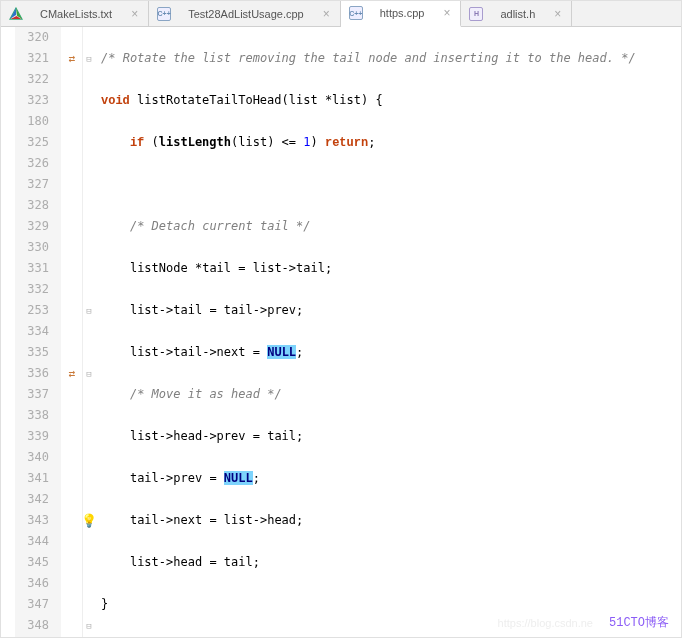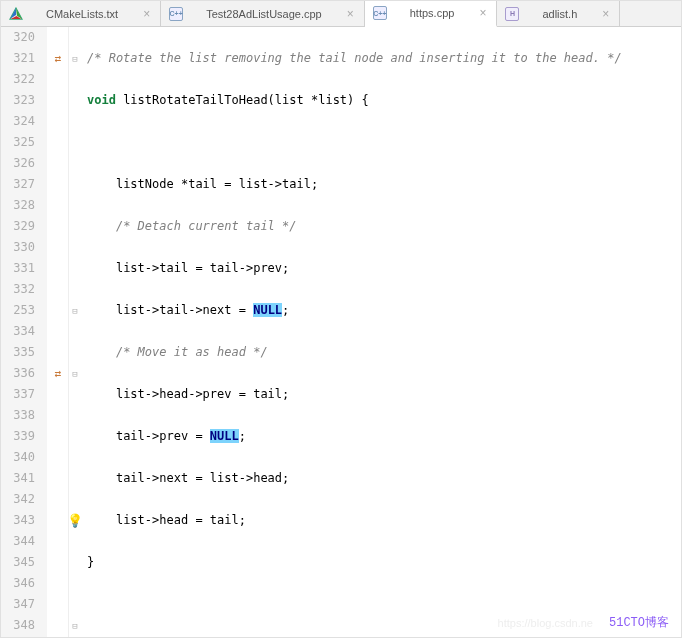--- a/index.html
+++ b/index.html
@@ -1,32 +1,32 @@
 <!DOCTYPE html>
 <html><head>
 <meta charset="utf-8">
 <style>
 * { margin:0; padding:0; box-sizing:border-box; }
 body { font-family: Menlo, Monaco, Consolas, monospace; font-size:12px; background:#fff; width:682px; height:638px; overflow:hidden; position:relative; border:1px solid #e0e0e0;}
 .tabs { display:flex; height:26px; background:#f2f2f2; border-bottom:1px solid #d0d0d0; font-family:-apple-system,Helvetica,Arial,sans-serif; font-size:11px; }
-.tab { display:flex; align-items:center; padding:0 8px; border-right:1px solid #d0d0d0; cursor:pointer; gap:23px; color:#555; }
+.tab { display:flex; align-items:center; padding:0 8px; border-right:1px solid #d0d0d0; cursor:pointer; gap:17px; color:#555; }
 .tab.active { background:#fff; border-bottom:2px solid #fff; margin-bottom:-1px; }
 .tab-close { color:#aaa; font-size:12px; padding:0 2px; }
 .icon { width:14px; height:14px; display:flex; align-items:center; justify-content:center; font-size:10px; }
-.editor { display:flex; height:calc(100% - 26px); position:relative;}
+.editor { display:flex; height:calc(100% - 26px); position:relative;margin-left:14px;}
 .gutter { background:#f5f5f5; color:#adadad; text-align:right; padding:0 12px 0 6px; user-select:none; width:46px; flex-shrink:0; line-height:21px;}
 .markers { width:22px; background:#fff; border-right:1px solid #eee; flex-shrink:0; position:relative;}
 .marker{ position:absolute; left:0; width:22px; height:21px; display:flex; align-items:center; justify-content:center;}
 .fold-col { width:12px; background:#fff; flex-shrink:0; position:relative; color:#b0b0b0;}
 .fold-mark{position:absolute; left:0; width:12px; height:21px; display:flex; align-items:center; justify-content:center; font-size:9px;}
 .code { flex:1; padding:0 6px; line-height:21px; white-space:pre; position:relative;}
 .line-row { height:21px; }
 .ln { height:21px; }
 .cmt { color:#808080; font-style:italic; }
-.kw { color:#15803d; font-weight:bold; }
+.kw { color:#c2410c; font-weight:bold;font-family:Liberation Mono, monospace; }
 .fn { color:#000; font-weight:bold; }
 .num { color:#0000ff; }
 .null { background:#7dd3fc; font-weight:bold; color:#000080;}
 .watermark { position:absolute; bottom:6px; right:12px; color:#8b5cf6; font-family:Liberation Mono, monospace; font-size:12px; pointer-events:none;}
 .watermark2 { position:absolute; bottom:8px; right:88px; color:#eee; font-family:Arial; font-size:11px; pointer-events:none;}
 .vcs-icon { font-size:11px; }
 .bulb { color:#e8b000; font-size:13px; }
 .cpp-ico { color:#6b8eb5; border:1px solid #8aa5c4; font-size:7px; font-weight:bold; padding:0px 1px; border-radius:2px; background:#eef;}
 .h-ico { color:#8a7ab5; border:1px solid #a89cce; font-size:7px; font-weight:bold; padding:0px 3px; border-radius:2px; background:#f1eefc;}
 </style>
@@ -62,21 +62,21 @@
     <span class="tab-close">×</span>
   </div>
 </div>
 
 <div class="editor">
   <div class="gutter">
     <div class="ln">320</div>
     <div class="ln">321</div>
     <div class="ln">322</div>
     <div class="ln">323</div>
-    <div class="ln">324</div>
+    <div class="ln">180</div>
     <div class="ln">325</div>
     <div class="ln">326</div>
     <div class="ln">327</div>
     <div class="ln">328</div>
     <div class="ln">329</div>
     <div class="ln">330</div>
     <div class="ln">331</div>
     <div class="ln">332</div>
     <div class="ln">253</div>
     <div class="ln">334</div>
@@ -104,23 +104,24 @@
     <div class="fold-mark" style="top:273px">⊟</div>
     <div class="fold-mark" style="top:336px">⊟</div>
     <div class="fold-mark" style="top:483px">
         <span class="bulb">💡</span>
       </div>
     <div class="fold-mark" style="top:588px">⊟</div>
   </div>
   <div class="code">
 <div class="line-row"><span class="cmt">/* Rotate the list removing the tail node and inserting it to the head. */</span></div>
 <div class="line-row"><span class="kw">void</span><span> listRotateTailToHead(list *list) {</span></div>
+<div class="line-row">    <span class="kw">if</span><span> (</span><span class="fn">listLength</span><span>(list) &lt;= </span><span class="num">1</span><span>) </span><span class="kw">return</span><span>;</span></div>
 <div class="line-row"></div>
+<div class="line-row">    <span class="cmt">/* Detach current tail */</span></div>
 <div class="line-row">    <span>listNode *tail = list-&gt;tail;</span></div>
-<div class="line-row">    <span class="cmt">/* Detach current tail */</span></div>
 <div class="line-row">    <span>list-&gt;tail = tail-&gt;prev;</span></div>
 <div class="line-row">    <span>list-&gt;tail-&gt;next = </span><span class="null">NULL</span><span>;</span></div>
 <div class="line-row">    <span class="cmt">/* Move it as head */</span></div>
 <div class="line-row">    <span>list-&gt;head-&gt;prev = tail;</span></div>
 <div class="line-row">    <span>tail-&gt;prev = </span><span class="null">NULL</span><span>;</span></div>
 <div class="line-row">    <span>tail-&gt;next = list-&gt;head;</span></div>
 <div class="line-row">    <span>list-&gt;head = tail;</span></div>
 <div class="line-row"><span>}</span></div>
 <div class="line-row"></div>
 

